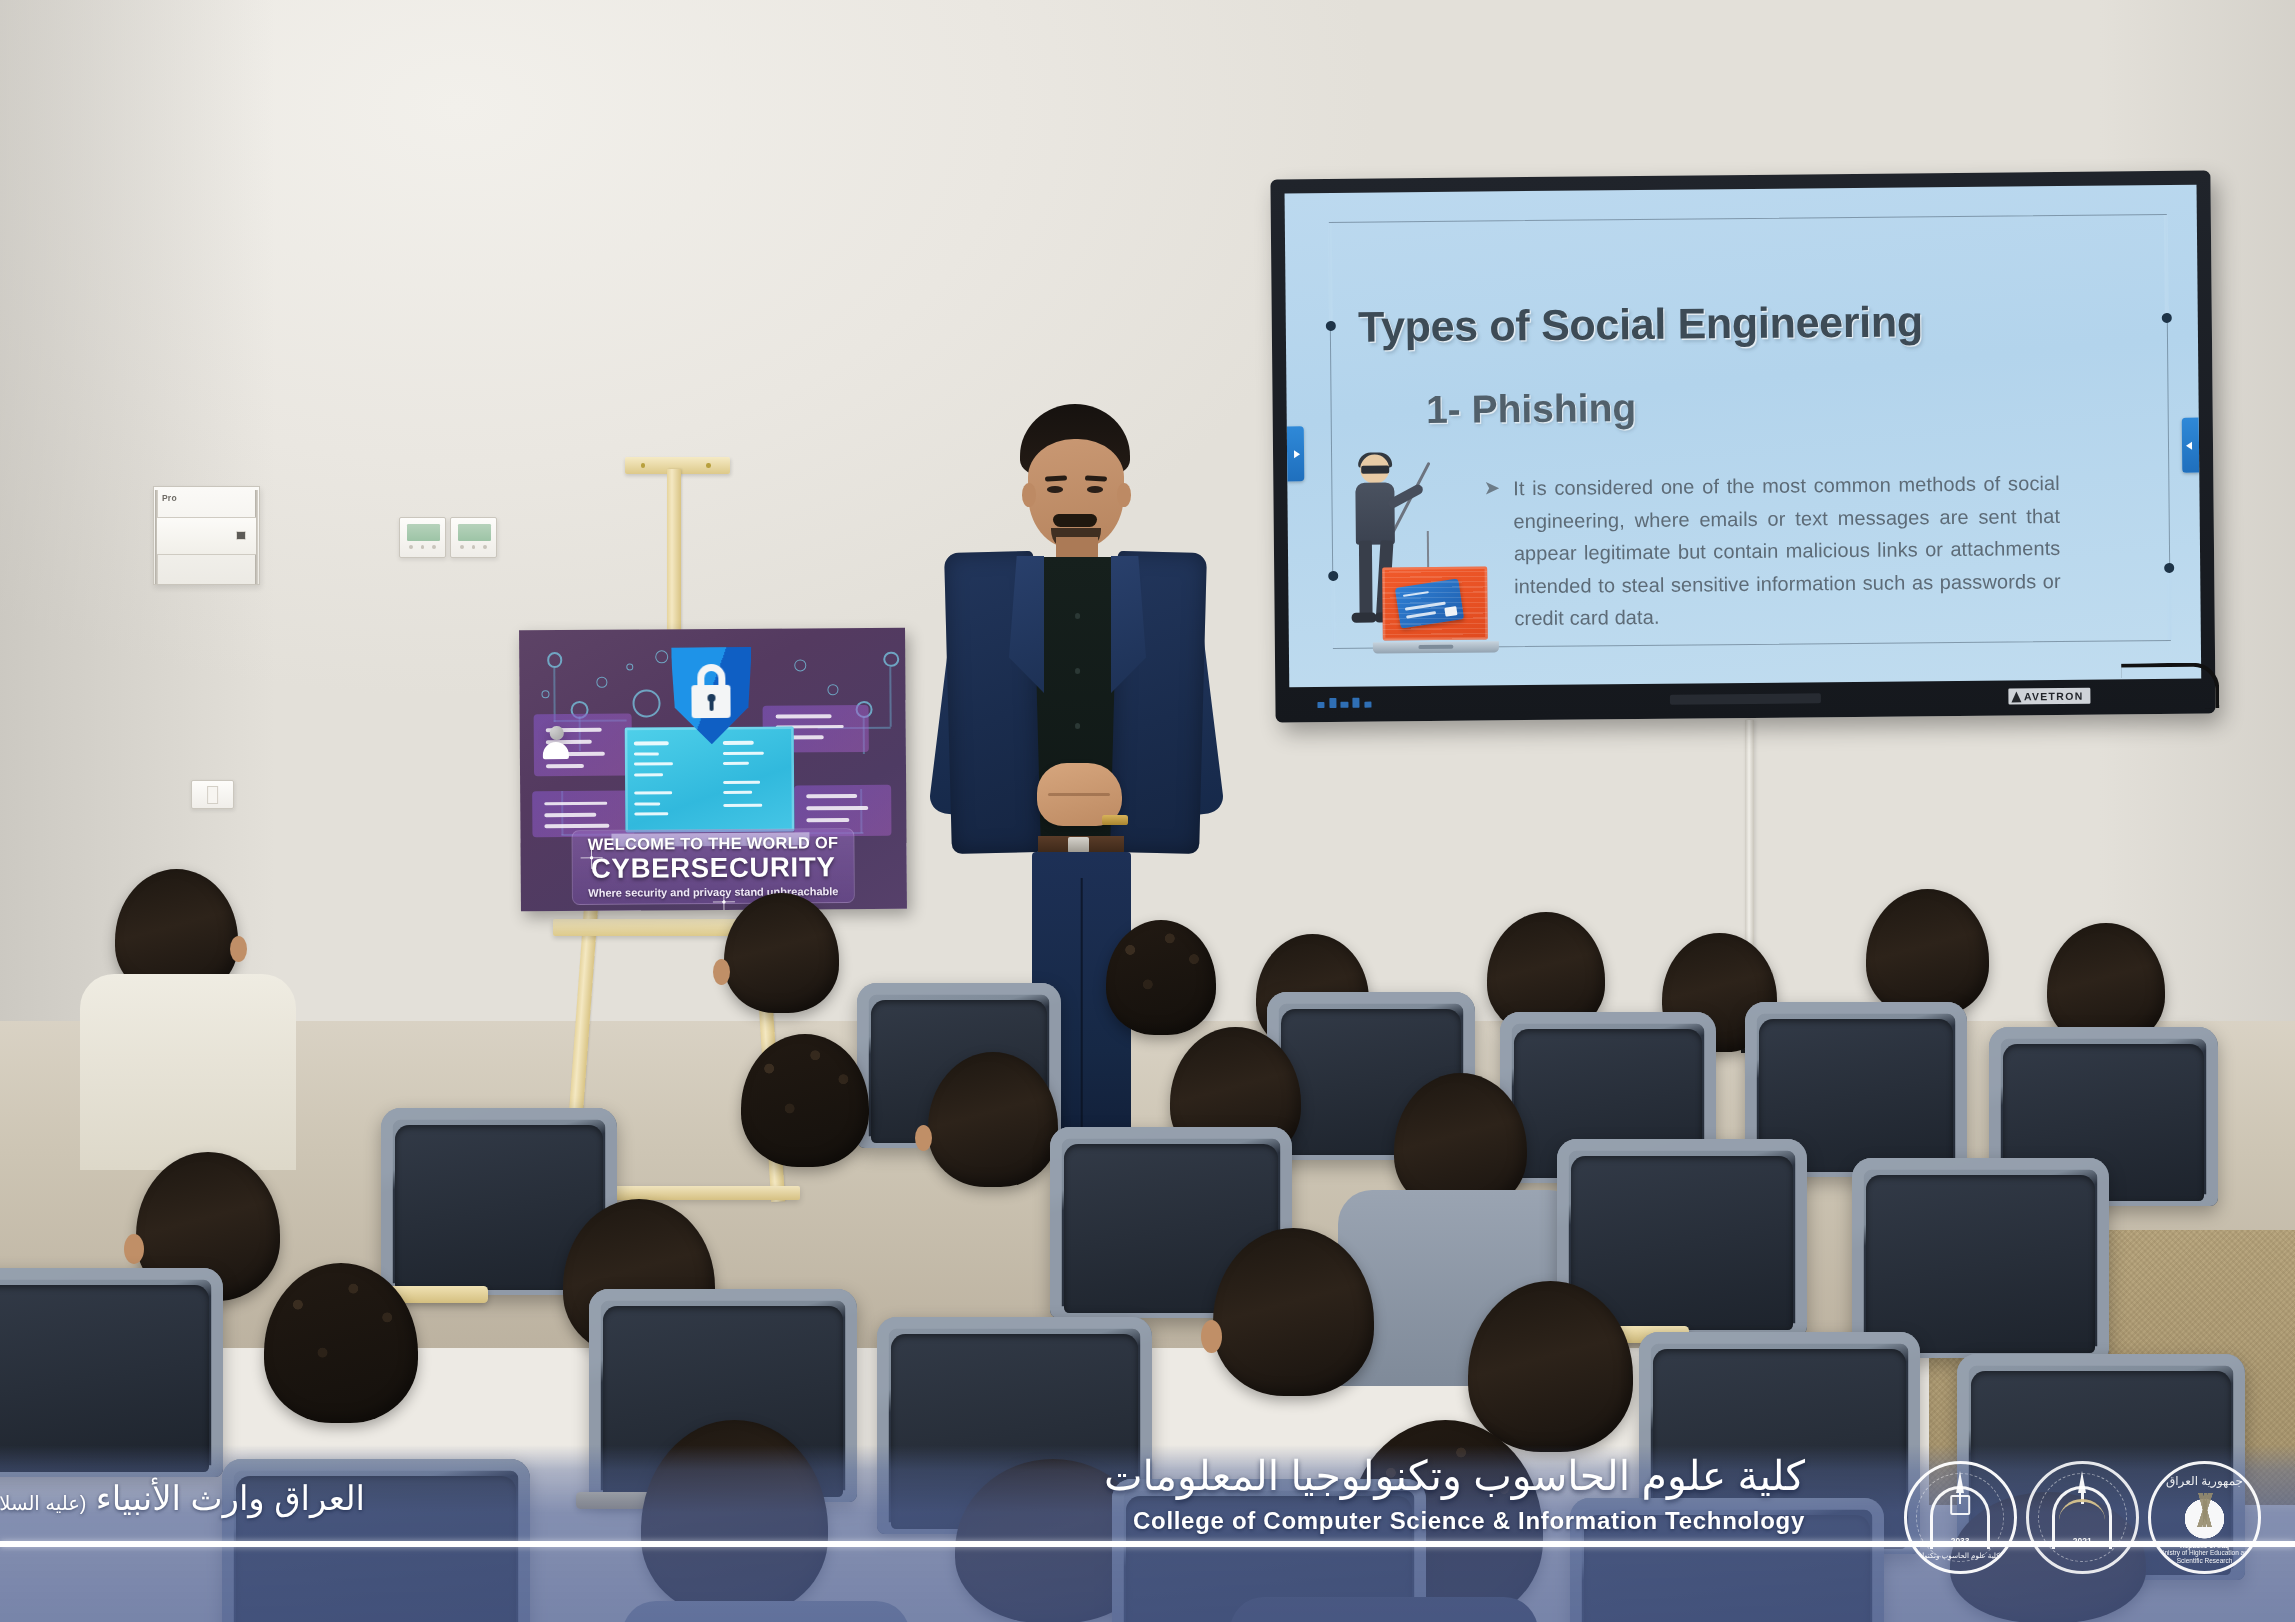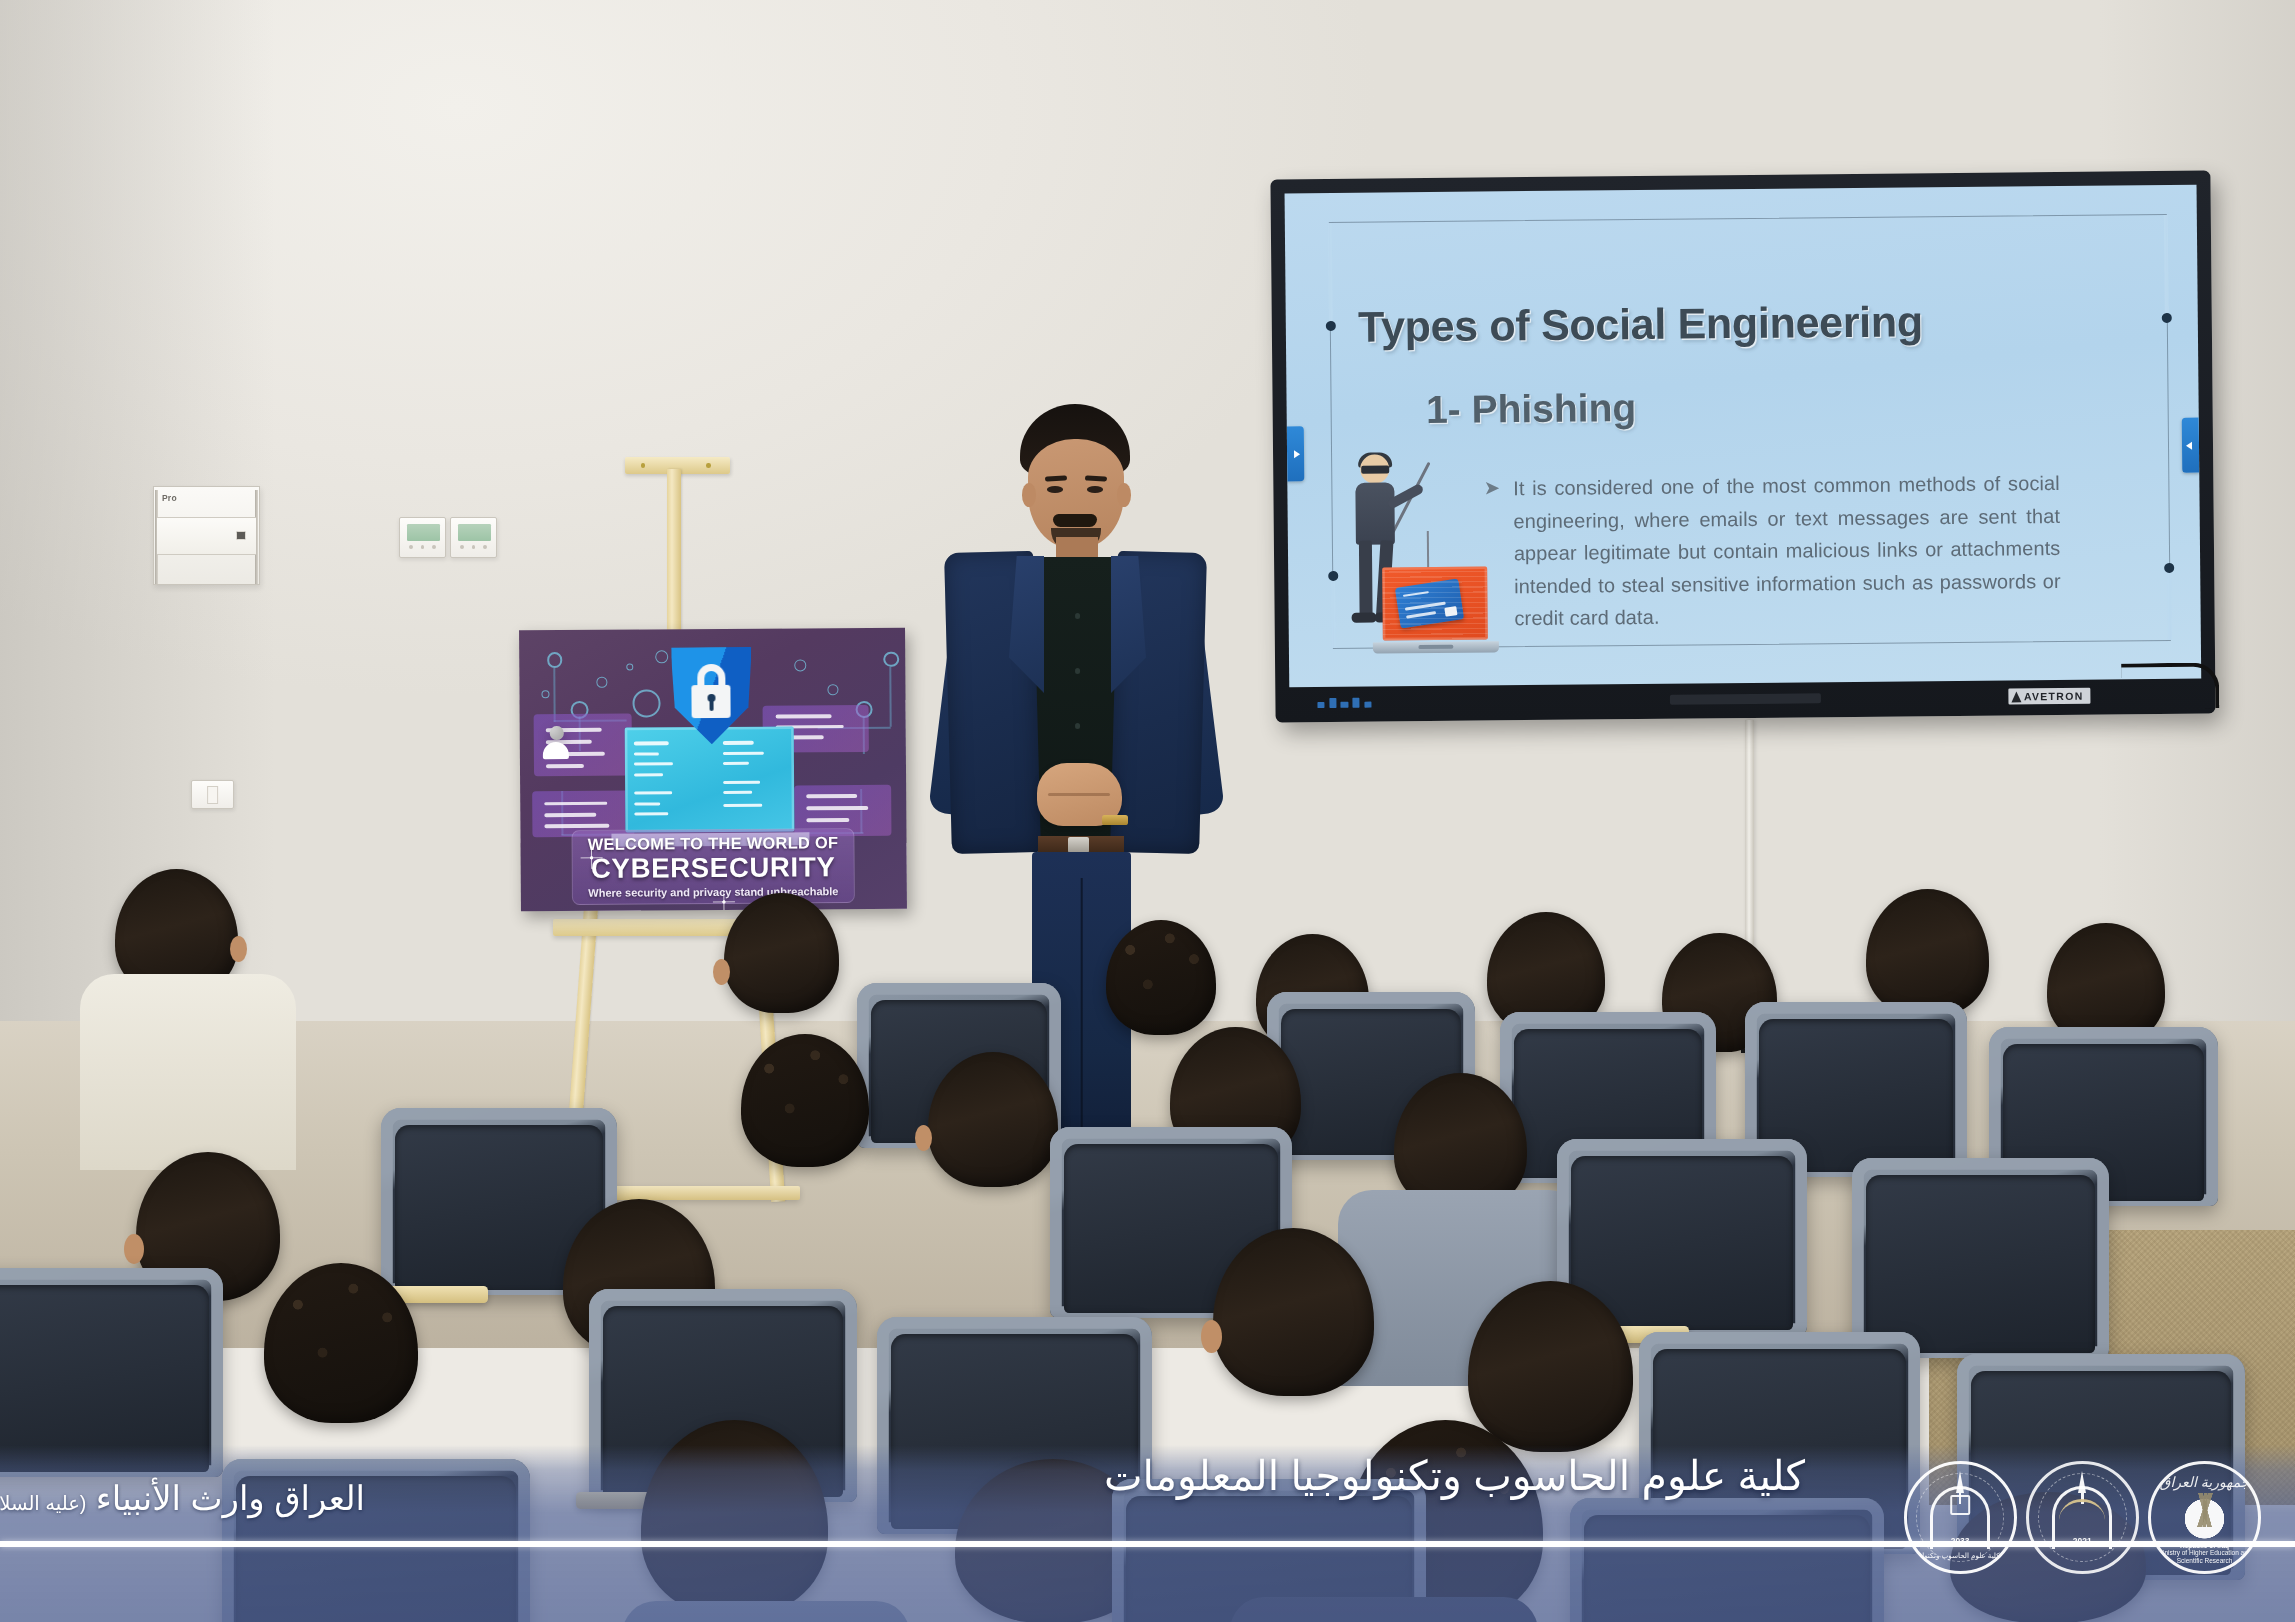--- a/index.html
+++ b/index.html
@@ -688,21 +688,21 @@
       linear-gradient(92deg, transparent 44%, rgba(150,140,110,.9) 45% 55%, transparent 56%),
       linear-gradient(75deg, transparent 44%, rgba(150,140,110,.9) 45% 55%, transparent 56%),
       linear-gradient(108deg, transparent 44%, rgba(150,140,110,.9) 45% 55%, transparent 56%);
   }
   .logo-circle.ministry .cap-en {
     position: absolute; left: 3.9px; right: 3.9px; bottom: 6.5px; text-align: center;
     font-size: 6.5px; color: rgba(255,255,255,.95); line-height: 1.15;
   }
   .logo-circle.ministry .cap-ar {
     position: absolute; left: 0; right: 0; top: 10.5px; text-align: center;
-    font-size: 14px; color: rgba(255,255,255,.9); direction: rtl; font-style: italic;
+    font-size: 12px; color: rgba(255,255,255,.9); direction: rtl;
   }
 </style>
 </head>
 <body>
 
 <div class="photo">
 
   <div class="wall">
     <div class="wall-shade-left"></div>
     <div class="wall-shade-right"></div>
@@ -1026,20 +1026,21 @@
   <div class="brand-banner">
     <div class="rule"></div>
 
     <div class="uni-name">
       <span>العراق وارث الأنبياء</span>
       <small>(عليه السلام)</small>
     </div>
 
     <div class="college-block">
       <div class="college-ar">كلية علوم الحاسوب وتكنولوجيا المعلومات</div>
+      <div class="college-en">College of Computer Science &amp; Information Technology</div>
     </div>
 
     <div class="logos">
 
       <div class="logo-circle">
         <span class="ring-txt"></span>
         <div class="emblem">
           <span class="arch"></span>
           <span class="spire"></span>
           <span class="chip"></span>

